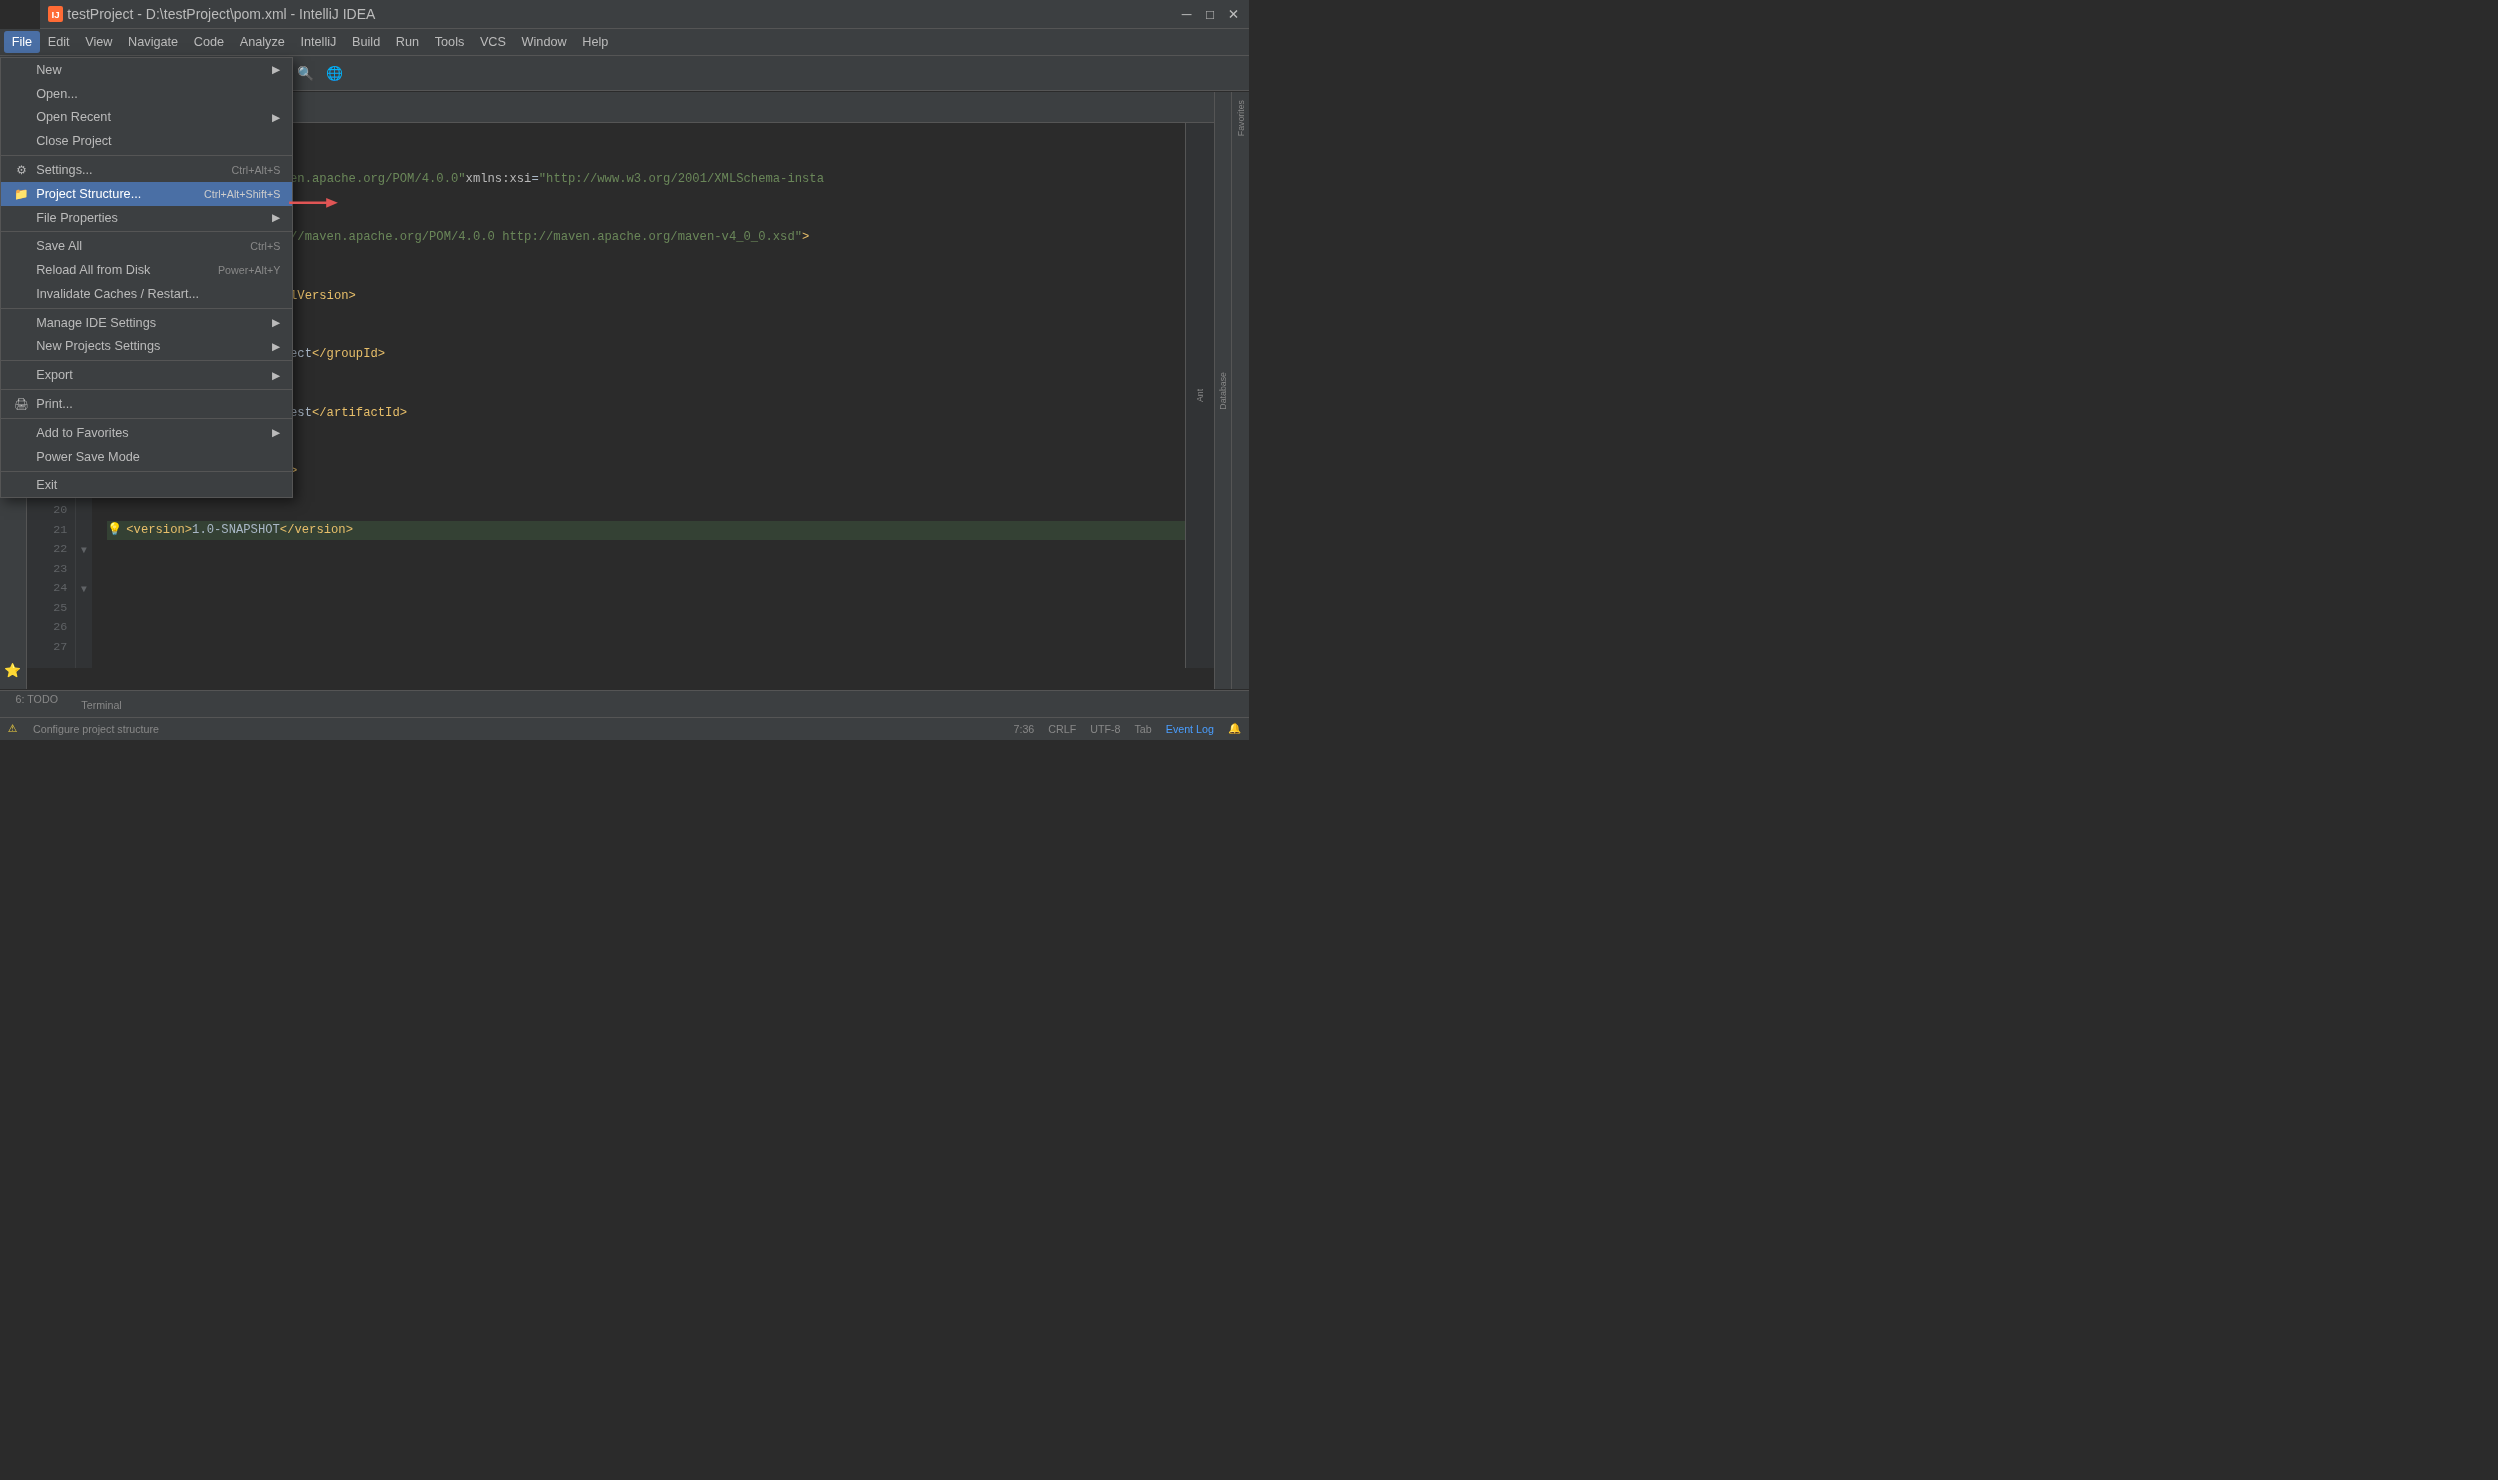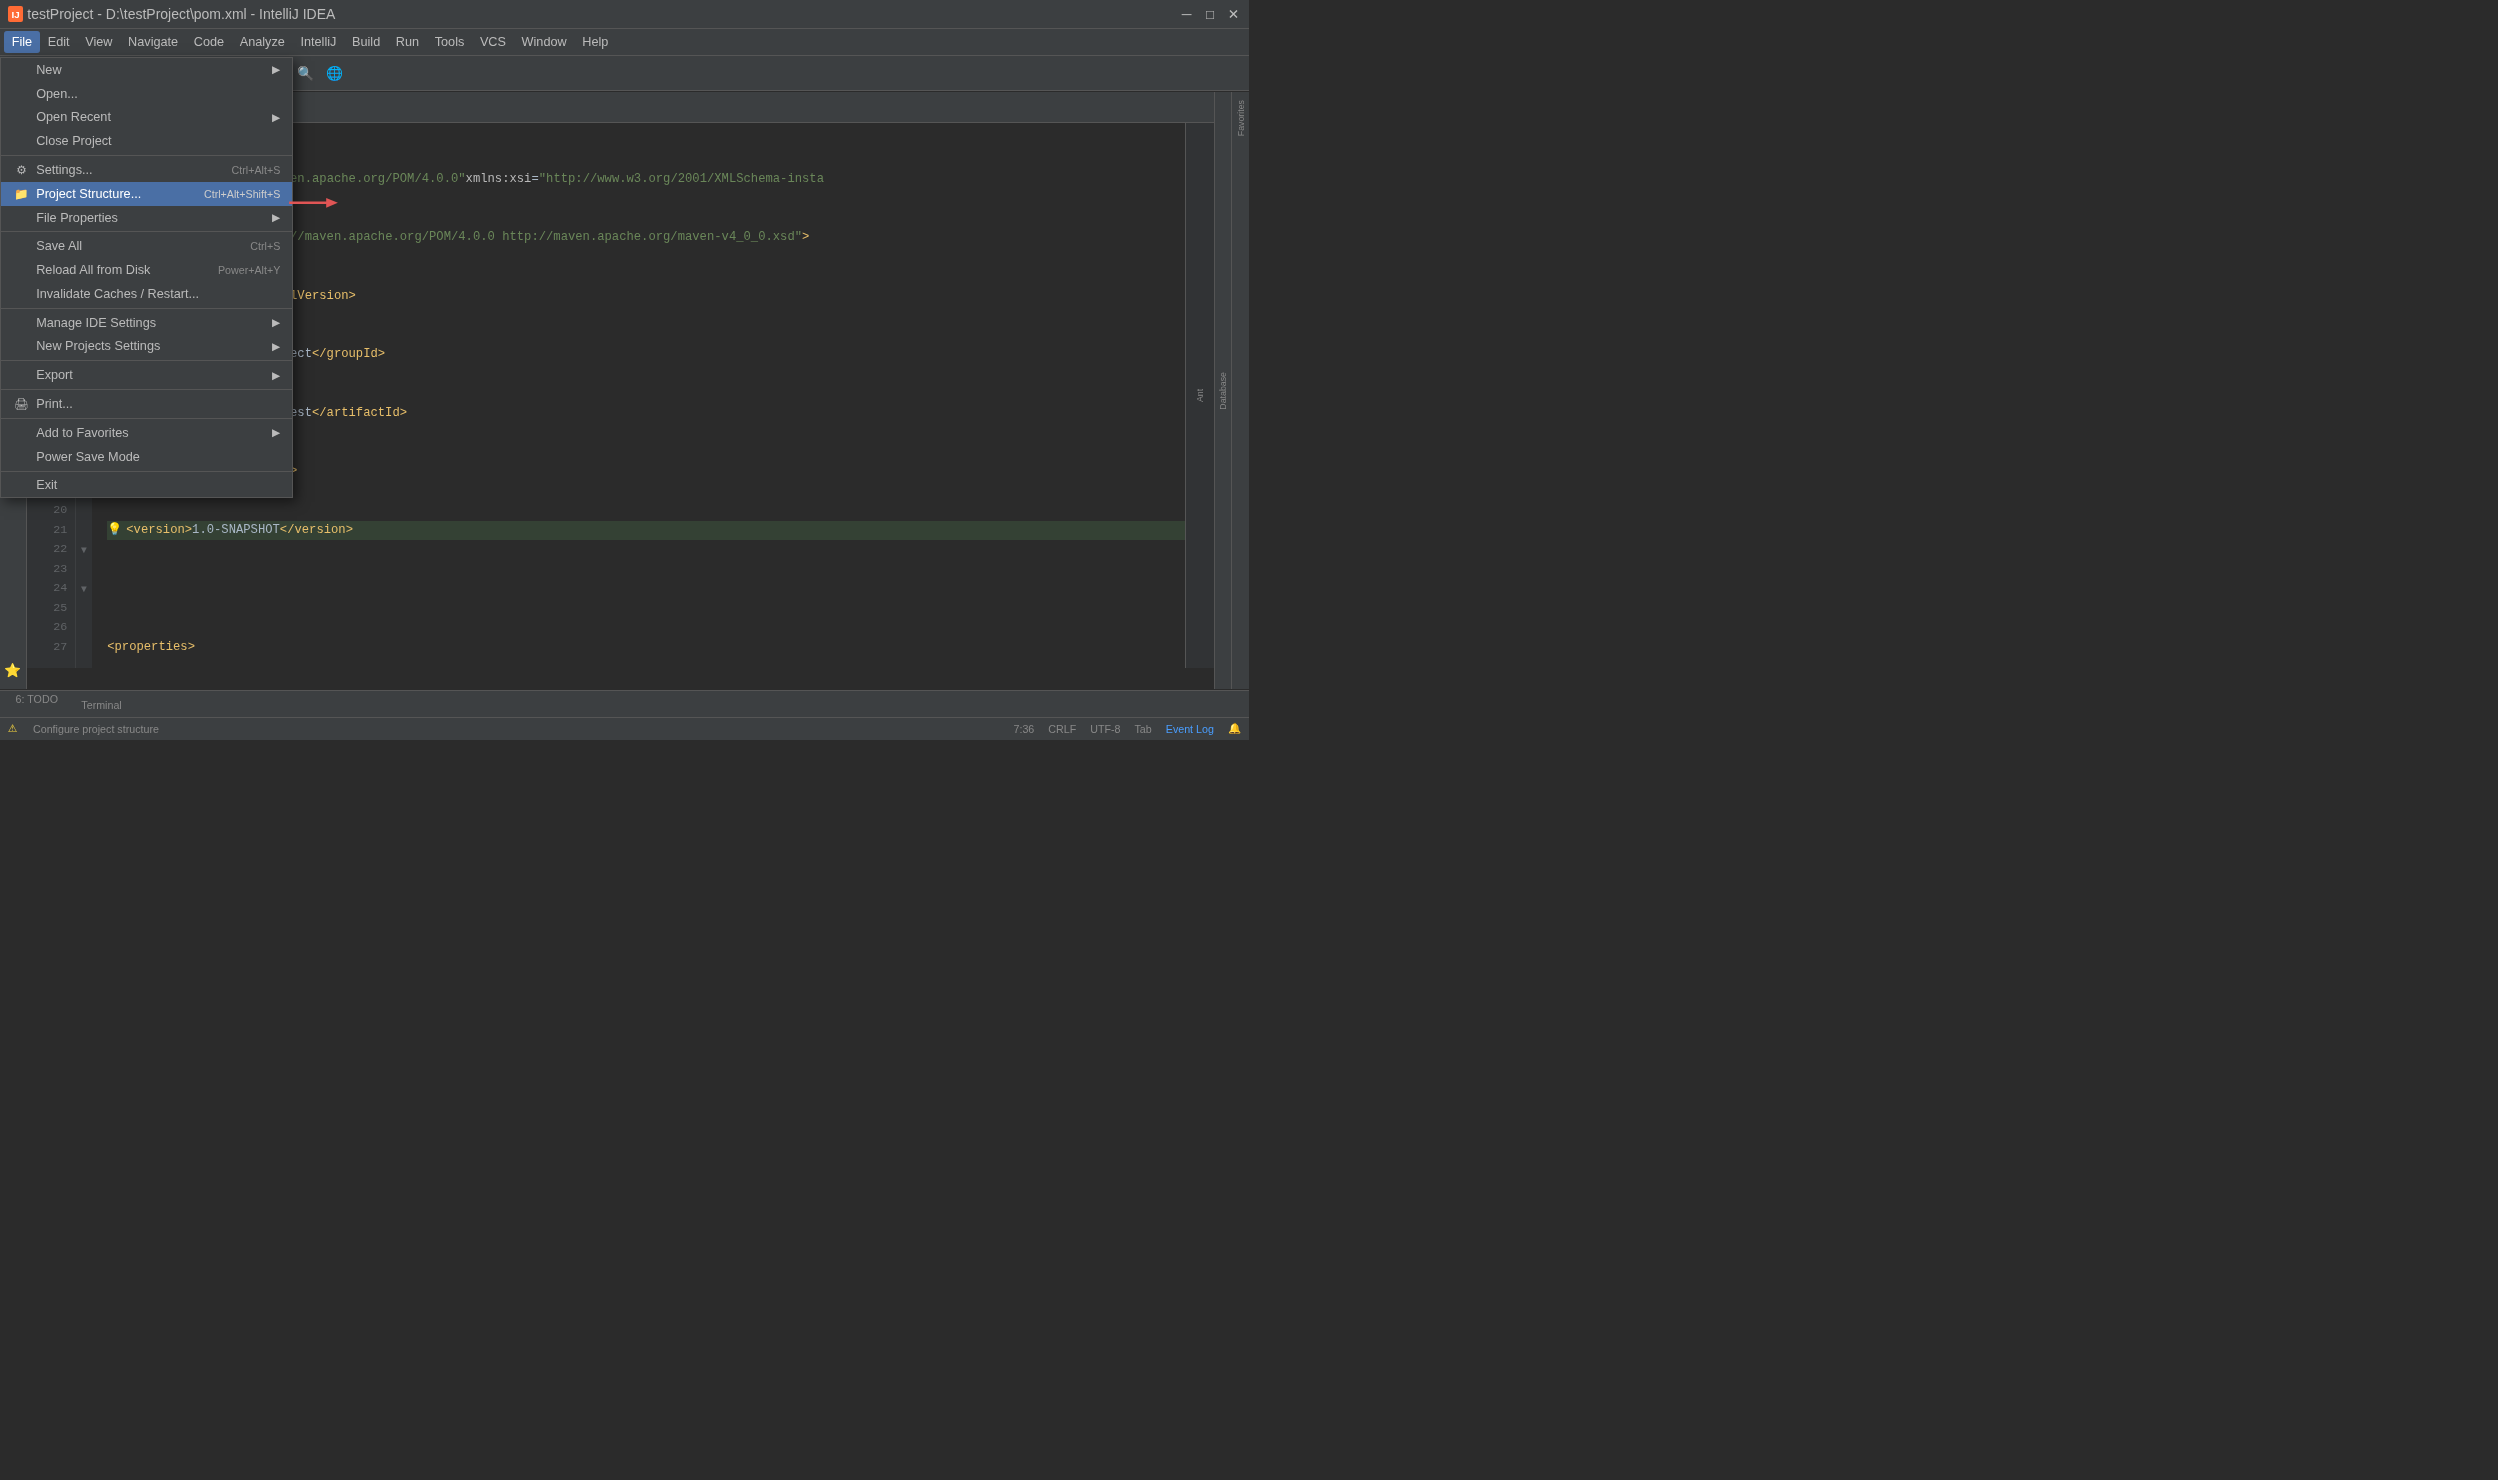--- a/index.html
+++ b/index.html
@@ -16,20 +16,21 @@
 
     
     .title-bar {
       background: #3c3f41;
       height: 29px;
       display: flex;
       align-items: center;
       justify-content: space-between;
       padding: 0 7.8px;
       border-bottom: 1px solid #555;
+      margin-left: 40px;
     }
     .title-bar-left {
       display: flex;
       align-items: center;
       gap: 3.9px;
     }
     .app-icon {
       width: 15.6px;
       height: 15.6px;
       background: #ff6b35;
@@ -601,21 +602,20 @@
 
       <div class="code-content">
         <div class="code-line"><span class="xml-tag">&lt;project</span> <span class="xml-attr">xmlns</span>=<span class="xml-value">"http://maven.apache.org/POM/4.0.0"</span> <span class="xml-attr">xmlns:xsi</span>=<span class="xml-value">"http://www.w3.org/2001/XMLSchema-insta</span></div>
         <div class="code-line">       <span class="xml-attr">xsi:schemaLocation</span>=<span class="xml-value">"http://maven.apache.org/POM/4.0.0 http://maven.apache.org/maven-v4_0_0.xsd"</span><span class="xml-tag">&gt;</span></div>
         <div class="code-line">    <span class="xml-tag">&lt;modelVersion&gt;</span><span class="xml-text">4.0.0</span><span class="xml-tag">&lt;/modelVersion&gt;</span></div>
         <div class="code-line">    <span class="xml-tag">&lt;groupId&gt;</span><span class="xml-text">com.abc.testProject</span><span class="xml-tag">&lt;/groupId&gt;</span></div>
         <div class="code-line">    <span class="xml-tag">&lt;artifactId&gt;</span><span class="xml-text">testProject-test</span><span class="xml-tag">&lt;/artifactId&gt;</span></div>
         <div class="code-line">    <span class="xml-tag">&lt;packaging&gt;</span><span class="xml-text">war</span><span class="xml-tag">&lt;/packaging&gt;</span></div>
         <div class="code-line highlighted">    <span class="yellow-bulb">💡</span><span class="xml-tag">&lt;version&gt;</span><span class="xml-text">1.0-SNAPSHOT</span><span class="xml-tag">&lt;/version&gt;</span></div>
         <div class="code-line"></div>
-        <div class="code-line">    <span class="xml-tag">&lt;properties&gt;</span></div>
         
         
         
         
         
         
         
         
         
         

